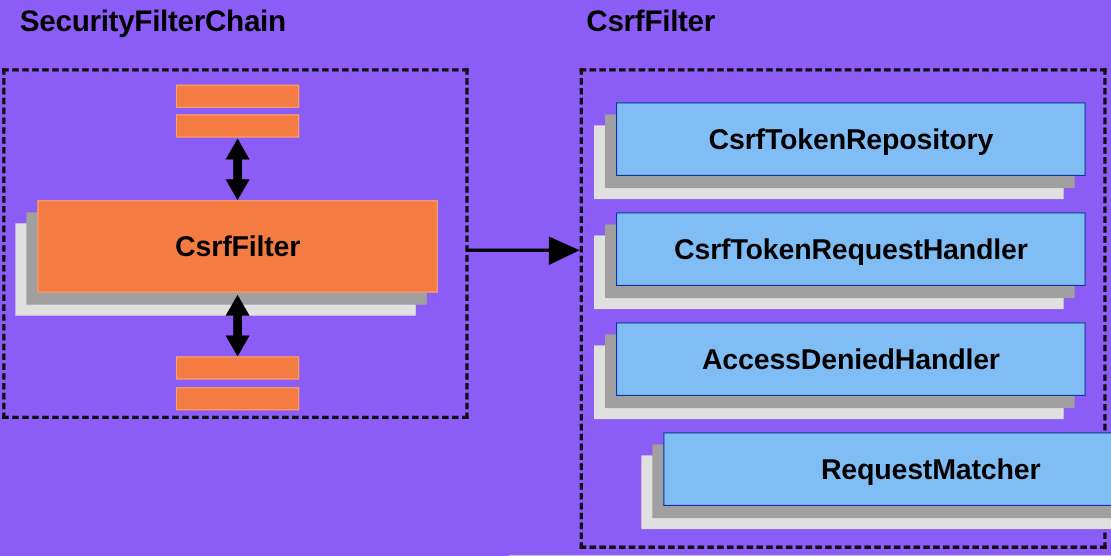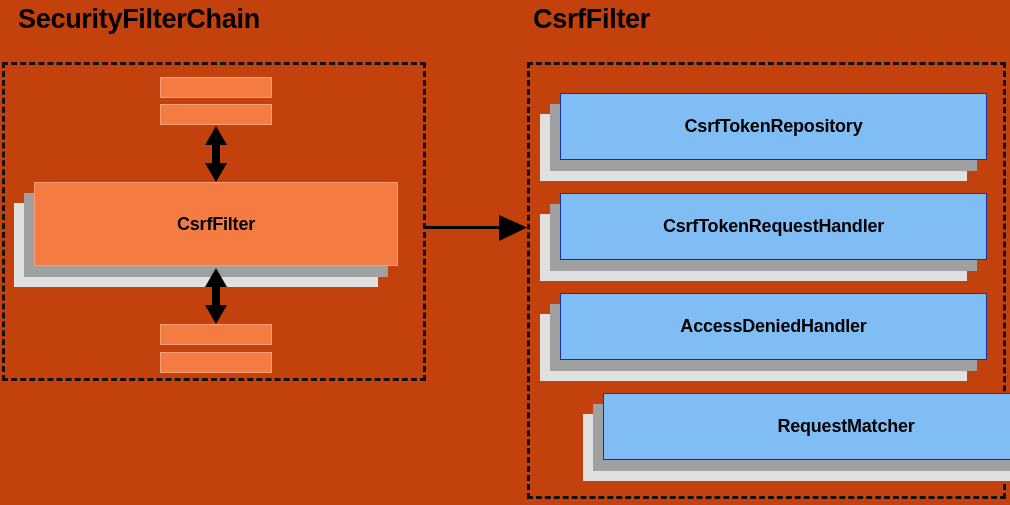--- a/index.html
+++ b/index.html
@@ -4,21 +4,21 @@
 <style>
   html, body {
     margin: 0;
     padding: 0;
     background: #ffffff;
   }
   #canvas {
     position: relative;
     width: 1010px;
     height: 505px;
-    background: #c2410c;
+    background: #8b5cf6;
     overflow: hidden;
     font-family: "Liberation Sans", sans-serif;
     text-align: center;
   }
 
   
   .panel-title {
     position: absolute;
     font-size: 27px;
     font-weight: bold;
@@ -56,21 +56,21 @@
   .node .shadow-near { background: #a0a0a0; transform: translate(-10px, 11px); }
   .node .face {
     position: absolute;
     left: 0; top: 0;
     width: 100%;
     height: 100%;
     box-sizing: border-box;
     display: flex;
     align-items: center;
     justify-content: center;
-    font-size: 18px;
+    font-size: 26px;
     font-weight: bold;
     color: #000000;
     letter-spacing: -0.2px;
     white-space: nowrap;
   }
 
   
   .node-orange .face {
     background: #f47b42;
     border: 1px solid #f8a07a;

